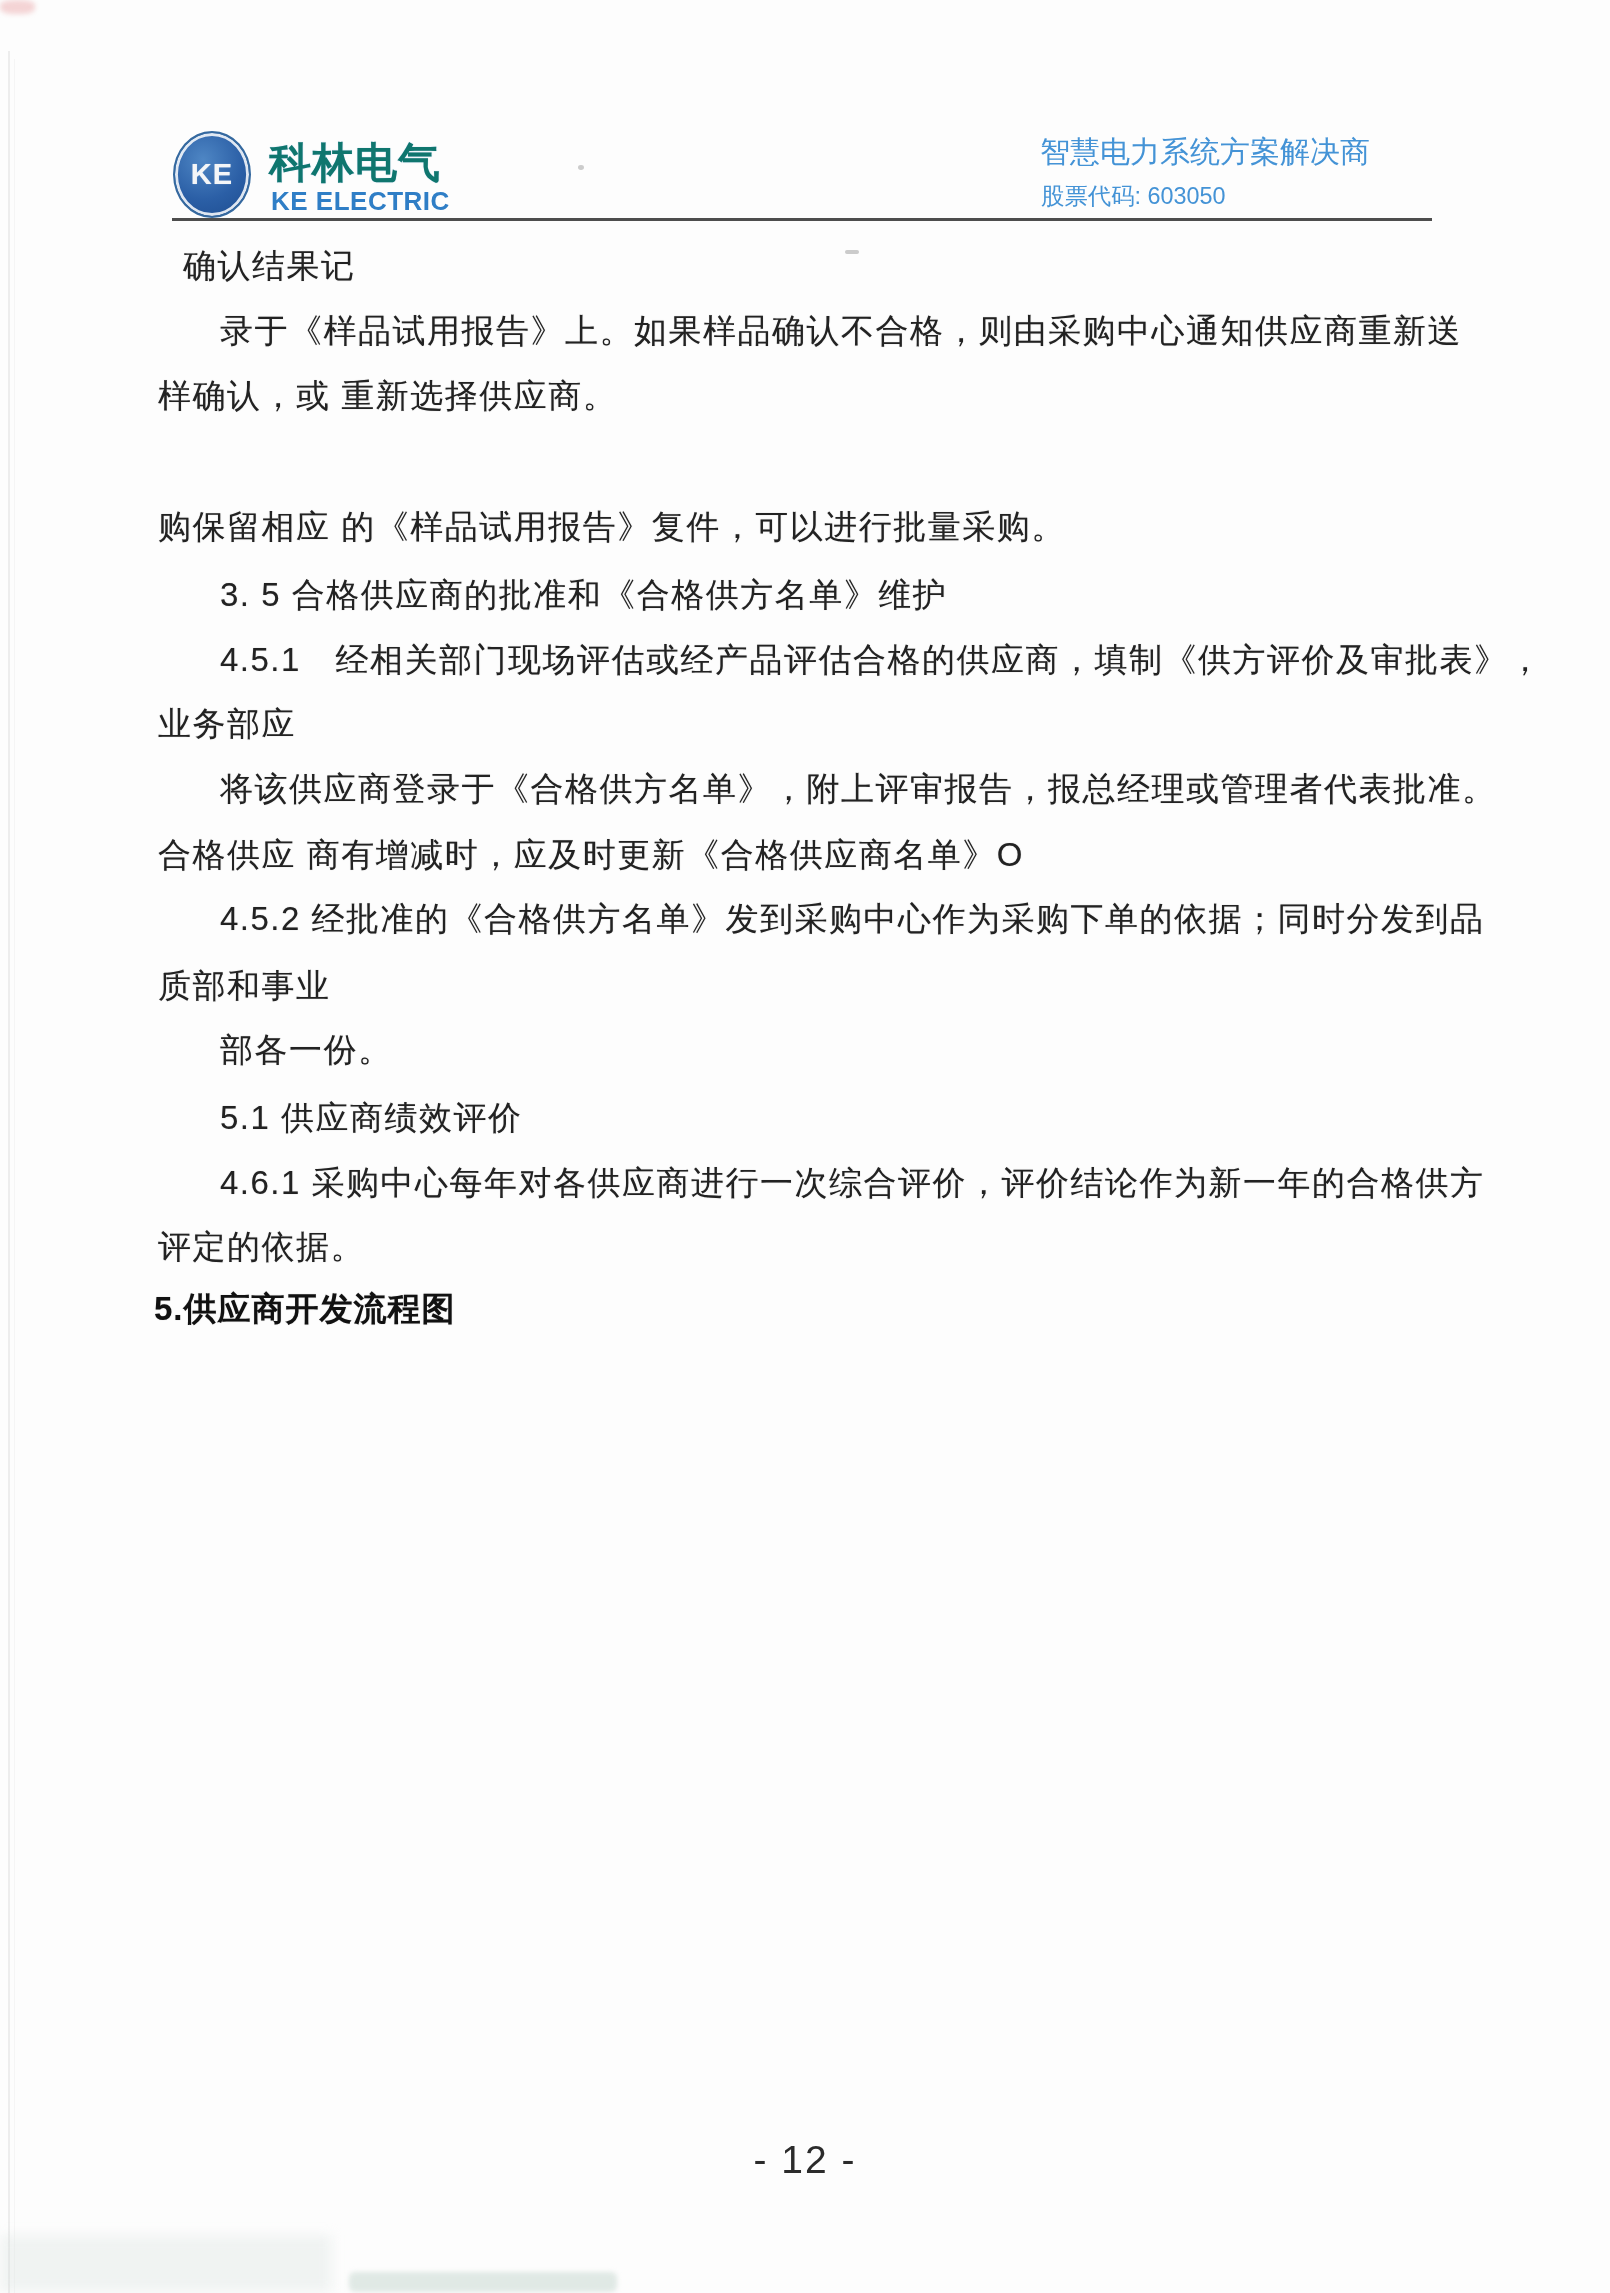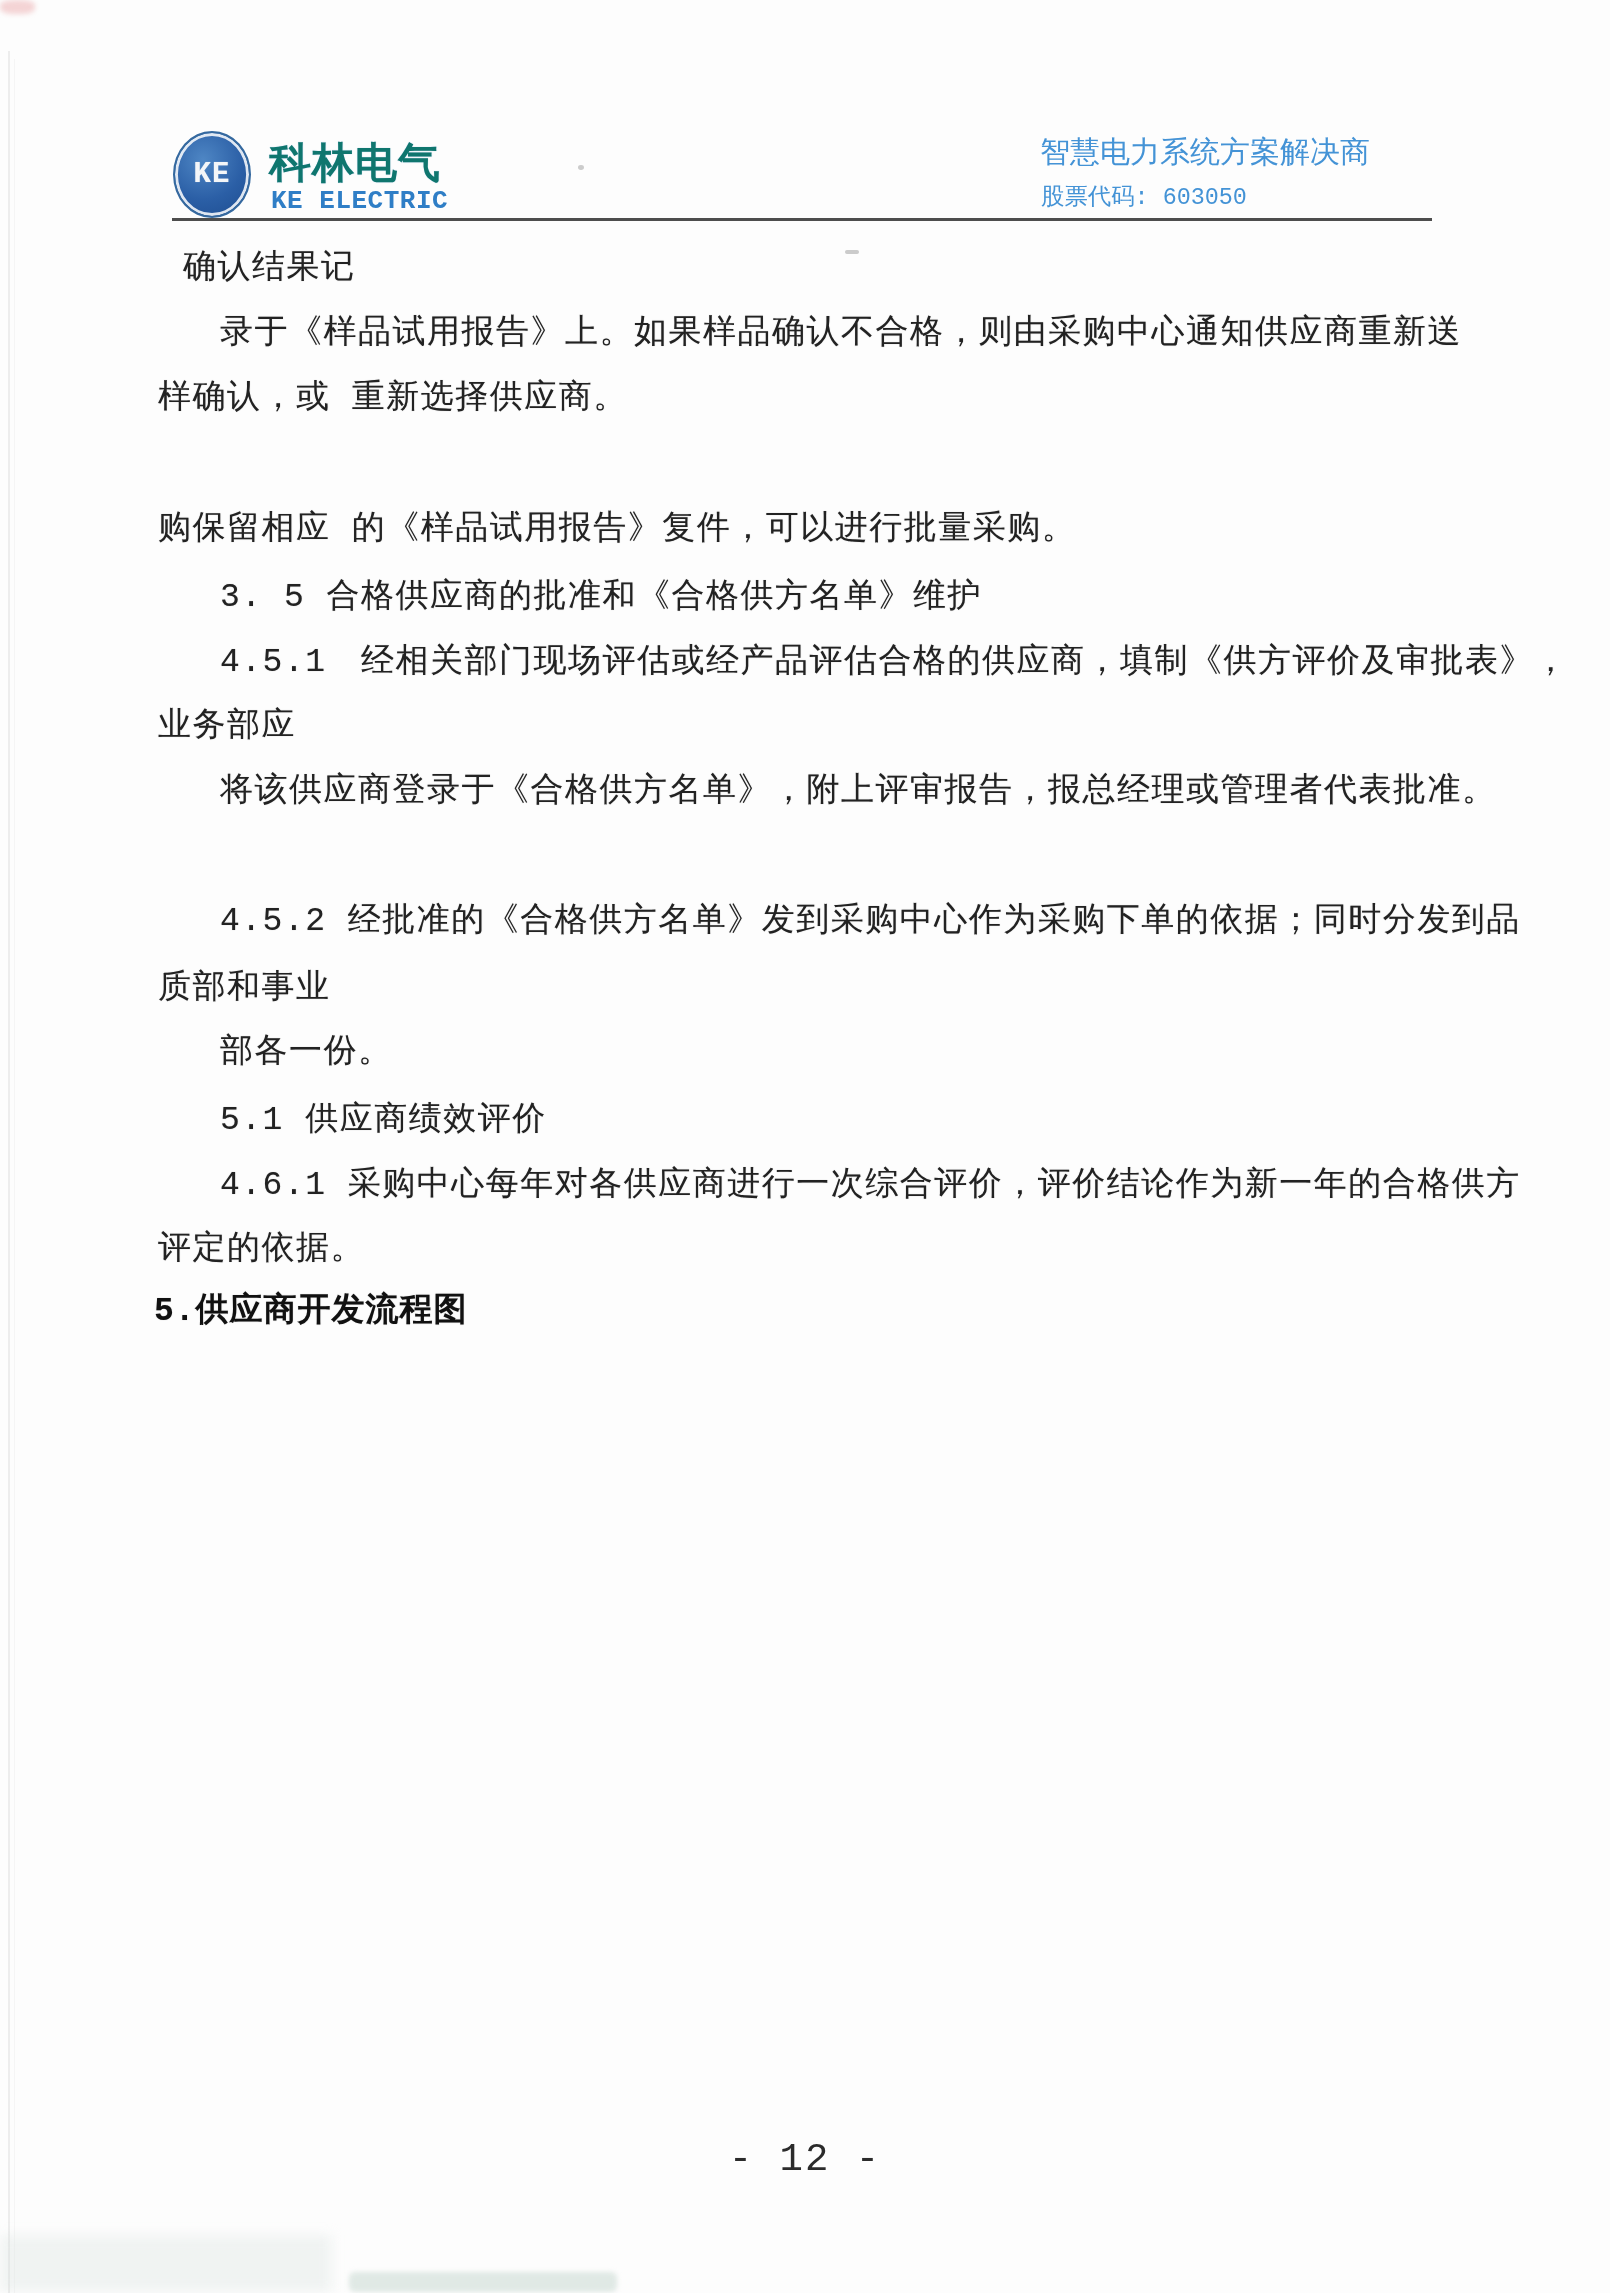--- a/index.html
+++ b/index.html
@@ -5,21 +5,20 @@
   * { margin:0; padding:0; box-sizing:border-box; }
   html,body { background:#ffffff; }
   body { font-family:"Liberation Sans","DejaVu Sans",sans-serif; }
 
   .page {
     position:relative;
     width:1610px;
     height:2294px;
     background:#fdfdfd;
     overflow:hidden;
-    font-family:Liberation Mono, monospace;
   }
 
   
   .edge-line {
     position:absolute; left:7.8px; top:51px; width:2px; height:2243px;
     background:#ededed;
   }
   .edge-line2 {
     position:absolute; left:13.7px; top:59px; width:1px; height:2235px;
     background:#f5f5f5;
@@ -135,20 +134,21 @@
   <div class="header-rule"></div>
 
   <div class="bodyline x-hang   y0">确认结果记</div>
   <div class="bodyline x-indent y1">录于《样品试用报告》上。如果样品确认不合格，则由采购中心通知供应商重新送</div>
   <div class="bodyline x-flush  y2">样确认，或 重新选择供应商。</div>
   <div class="bodyline x-flush  y4">购保留相应 的《样品试用报告》复件，可以进行批量采购。</div>
   <div class="bodyline x-indent y5">3. 5 合格供应商的批准和《合格供方名单》维护</div>
   <div class="bodyline x-indent y6">4.5.1　经相关部门现场评估或经产品评估合格的供应商，填制《供方评价及审批表》，</div>
   <div class="bodyline x-flush  y7">业务部应</div>
   <div class="bodyline x-indent y8">将该供应商登录于《合格供方名单》，附上评审报告，报总经理或管理者代表批准。</div>
+  <div class="bodyline x-flush  y9">合格供应 商有增减时，应及时更新《合格供应商名单》O</div>
   <div class="bodyline x-indent y10">4.5.2 经批准的《合格供方名单》发到采购中心作为采购下单的依据；同时分发到品</div>
   <div class="bodyline x-flush  y11">质部和事业</div>
   <div class="bodyline x-indent y12">部各一份。</div>
   <div class="bodyline x-indent y13">5.1 供应商绩效评价</div>
   <div class="bodyline x-indent y14">4.6.1 采购中心每年对各供应商进行一次综合评价，评价结论作为新一年的合格供方</div>
   <div class="bodyline x-flush  y15">评定的依据。</div>
   <div class="bodyline x-head   y16">5.供应商开发流程图</div>
 
   <div class="page-number">- 12 -</div>
 

